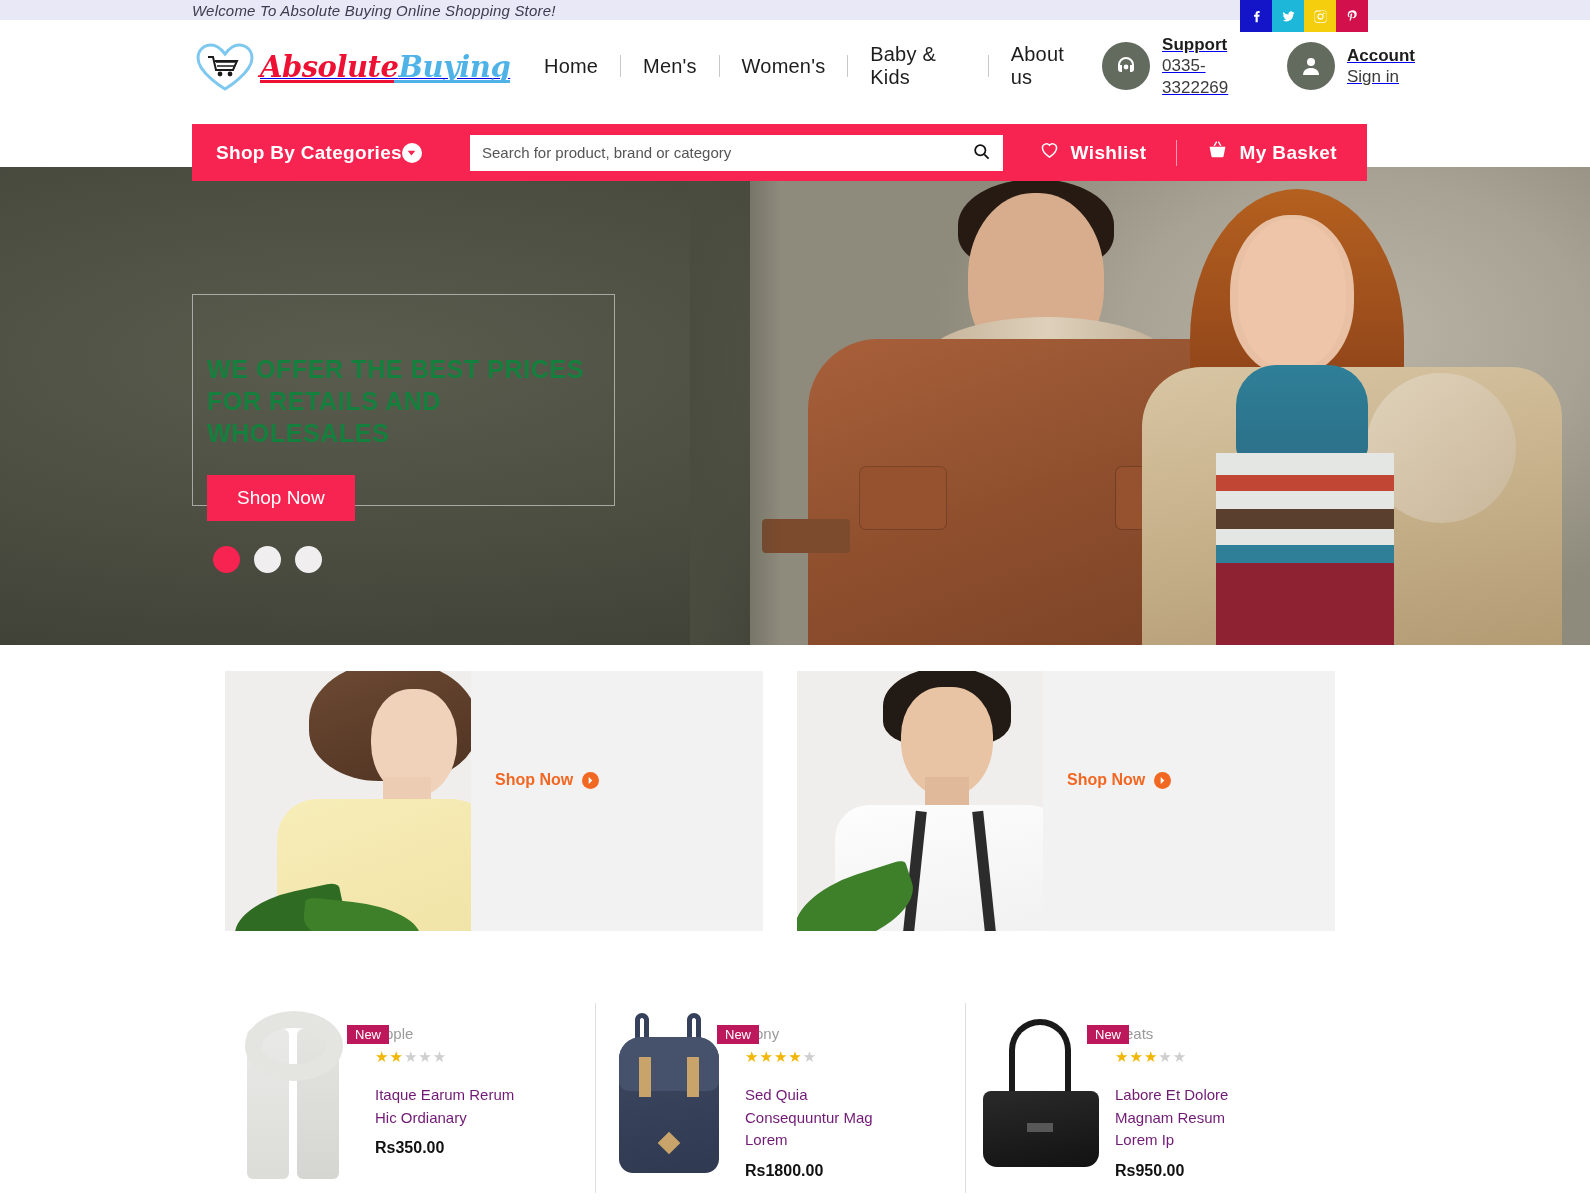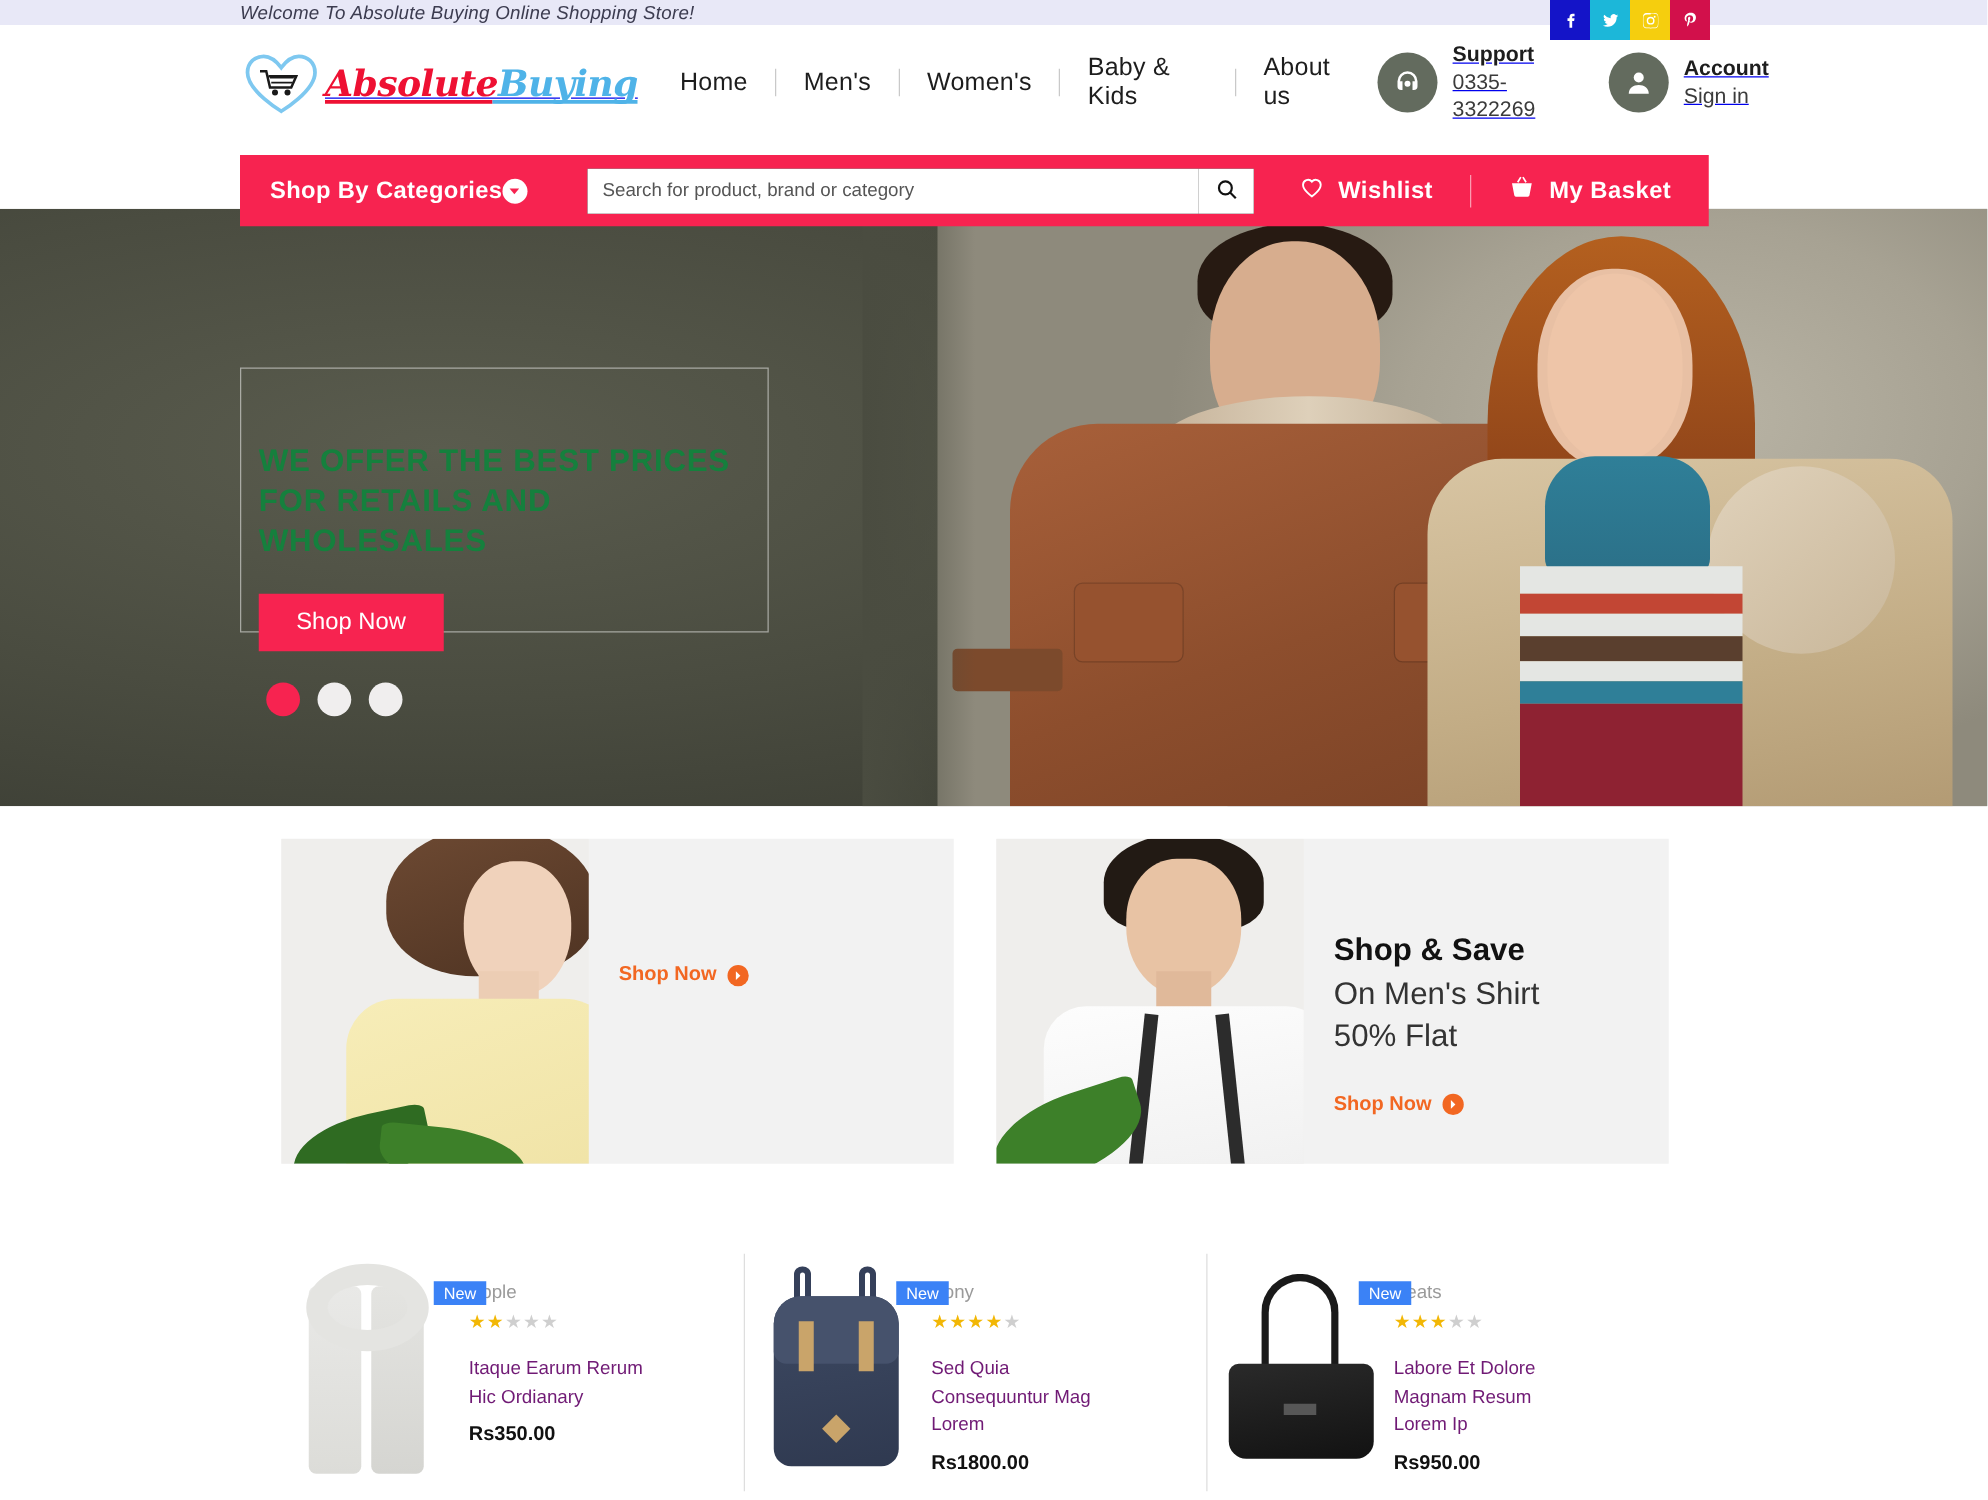--- a/index.html
+++ b/index.html
@@ -94,21 +94,21 @@
     letter-spacing:.3px;
   }
   .cat-arrow {
     width:20px; height:20px; border-radius:50%;
     background:#fff; display:flex;
     align-items:center; justify-content:center;
   }
   .cat-arrow svg { width:11px; height:11px; fill:#f72350; }
 
   .searchwrap {
-    width:533px; height:36px; background:#000000;
+    width:533px; height:36px; background:#7f1d1d;
     display:flex; align-items:center;
     margin-left:4px;
   }
   .searchwrap input {
     flex:1; border:0; outline:0; height:100%;
     padding:0 12px; font-size:15px; color:#333;
     font-family:"Liberation Sans", sans-serif;
   }
   .searchwrap input::placeholder { color:#555; }
   .search-btn {
@@ -276,21 +276,21 @@
   }
   .prod { width:370px; display:flex; padding-right:4px; position:relative; }
   .prod + .prod::before {
     content:""; position:absolute; left:0; top:8px;
     width:1px; height:190px; background:#dedede;
   }
   .prod-img { width:150px; height:200px; position:relative; flex:none; }
   .prod-info { padding-top:30px; position:relative; flex:1; }
   .badge {
     position:absolute; left:-28px; top:30px;
-    background:#3b82f6; color:#fff; font-size:13px;
+    background:#be185d; color:#fff; font-size:13px;
     padding:2px 8px;
   }
   .brand { font-size:15px; color:#9a9a9a; margin-bottom:6px; }
   .stars { font-size:15px; letter-spacing:1px; margin-bottom:18px; }
   .stars .on { color:#f2b705; }
   .stars .off { color:#cfcfcf; }
   .pname { font-size:15px; color:#701a75; line-height:1.5; max-width:156px; }
   .price { font-size:16px; font-weight:bold; color:#111; margin-top:10px; }
 
   
@@ -519,25 +519,20 @@
     <div class="promo-img">
       <span class="p2-hair"></span>
         <span class="p2-face"></span>
         <span class="p2-neck"></span>
       <span class="p2-body"></span>
         <span class="p2-sus1"></span>
         <span class="p2-sus2"></span>
       <span class="p2-leaf"></span>
     </div>
     <div class="promo-txt">
-      <div class="promo-h">
-        <b>Shop &amp; Save</b><br>
-        <span>On Men's Shirt</span><br>
-        <span>50% Flat</span>
-      </div>
       <a class="promo-shop" href="#">
         <span>Shop Now</span>
         <span class="arw">
           <svg viewBox="0 0 10 10">
               <path d="M3 1.2 7 5l-4 3.8z"></path>
             </svg>
         </span>
       </a>
     </div>
   </div>

